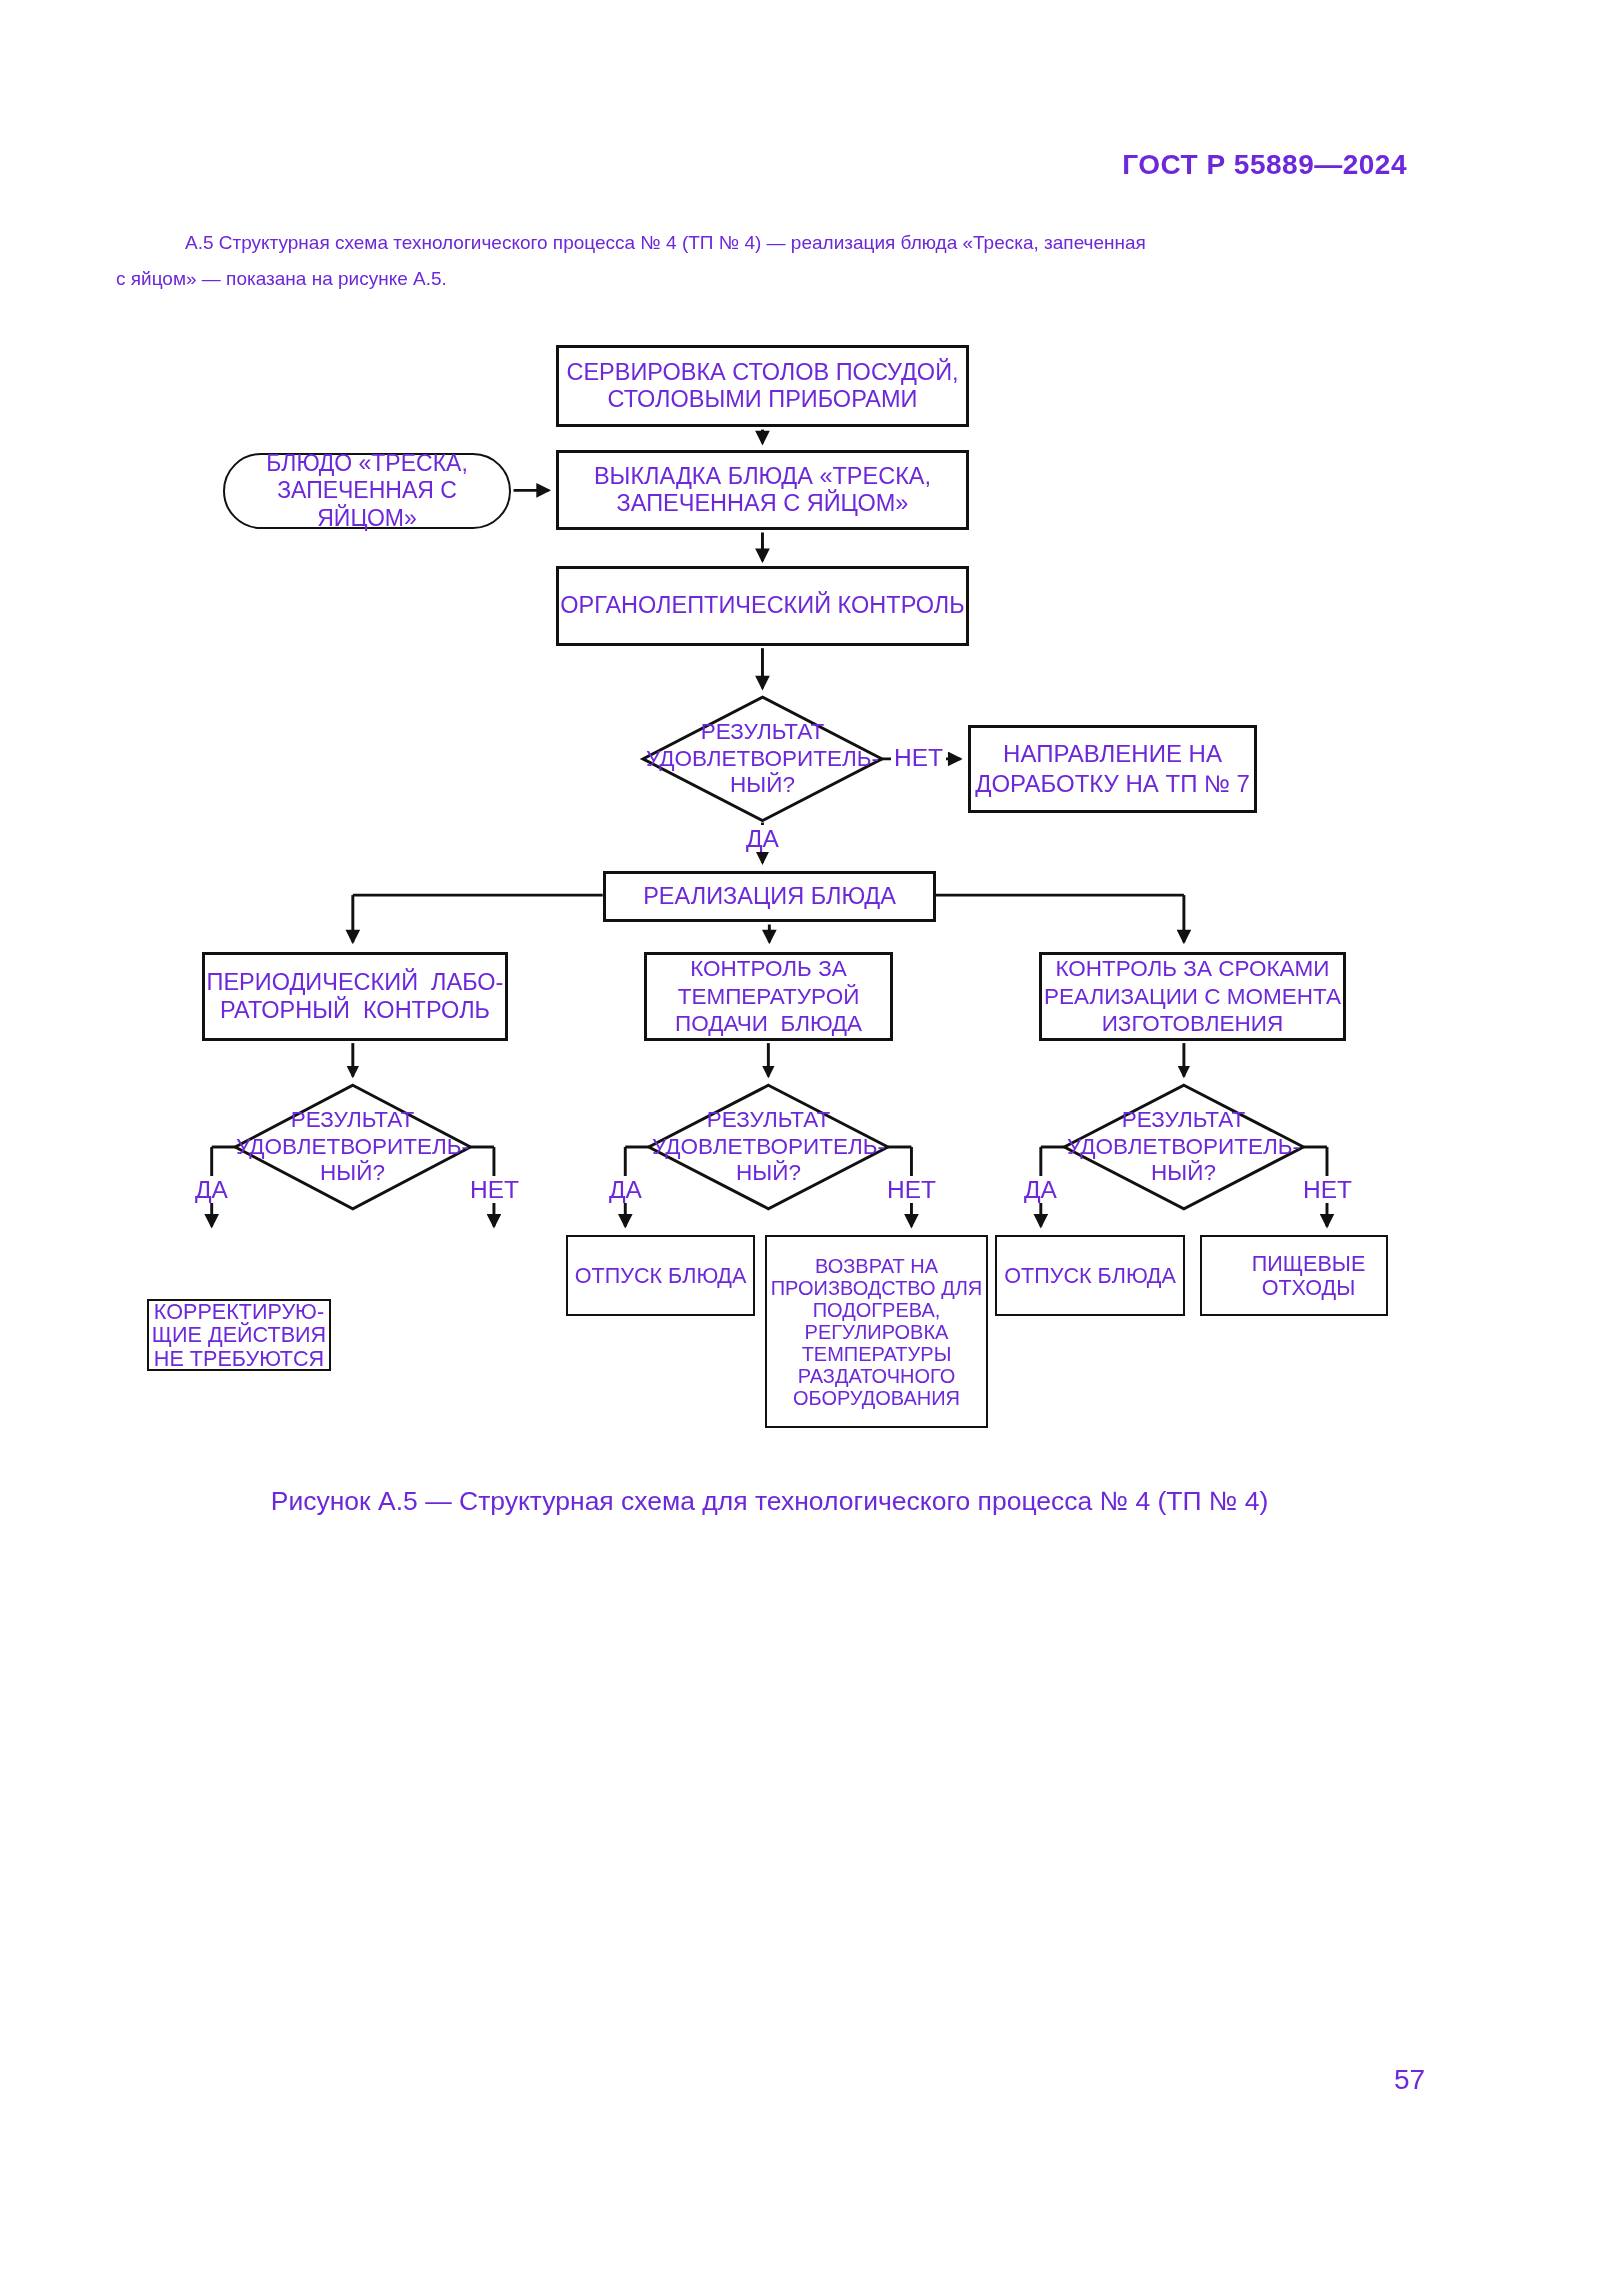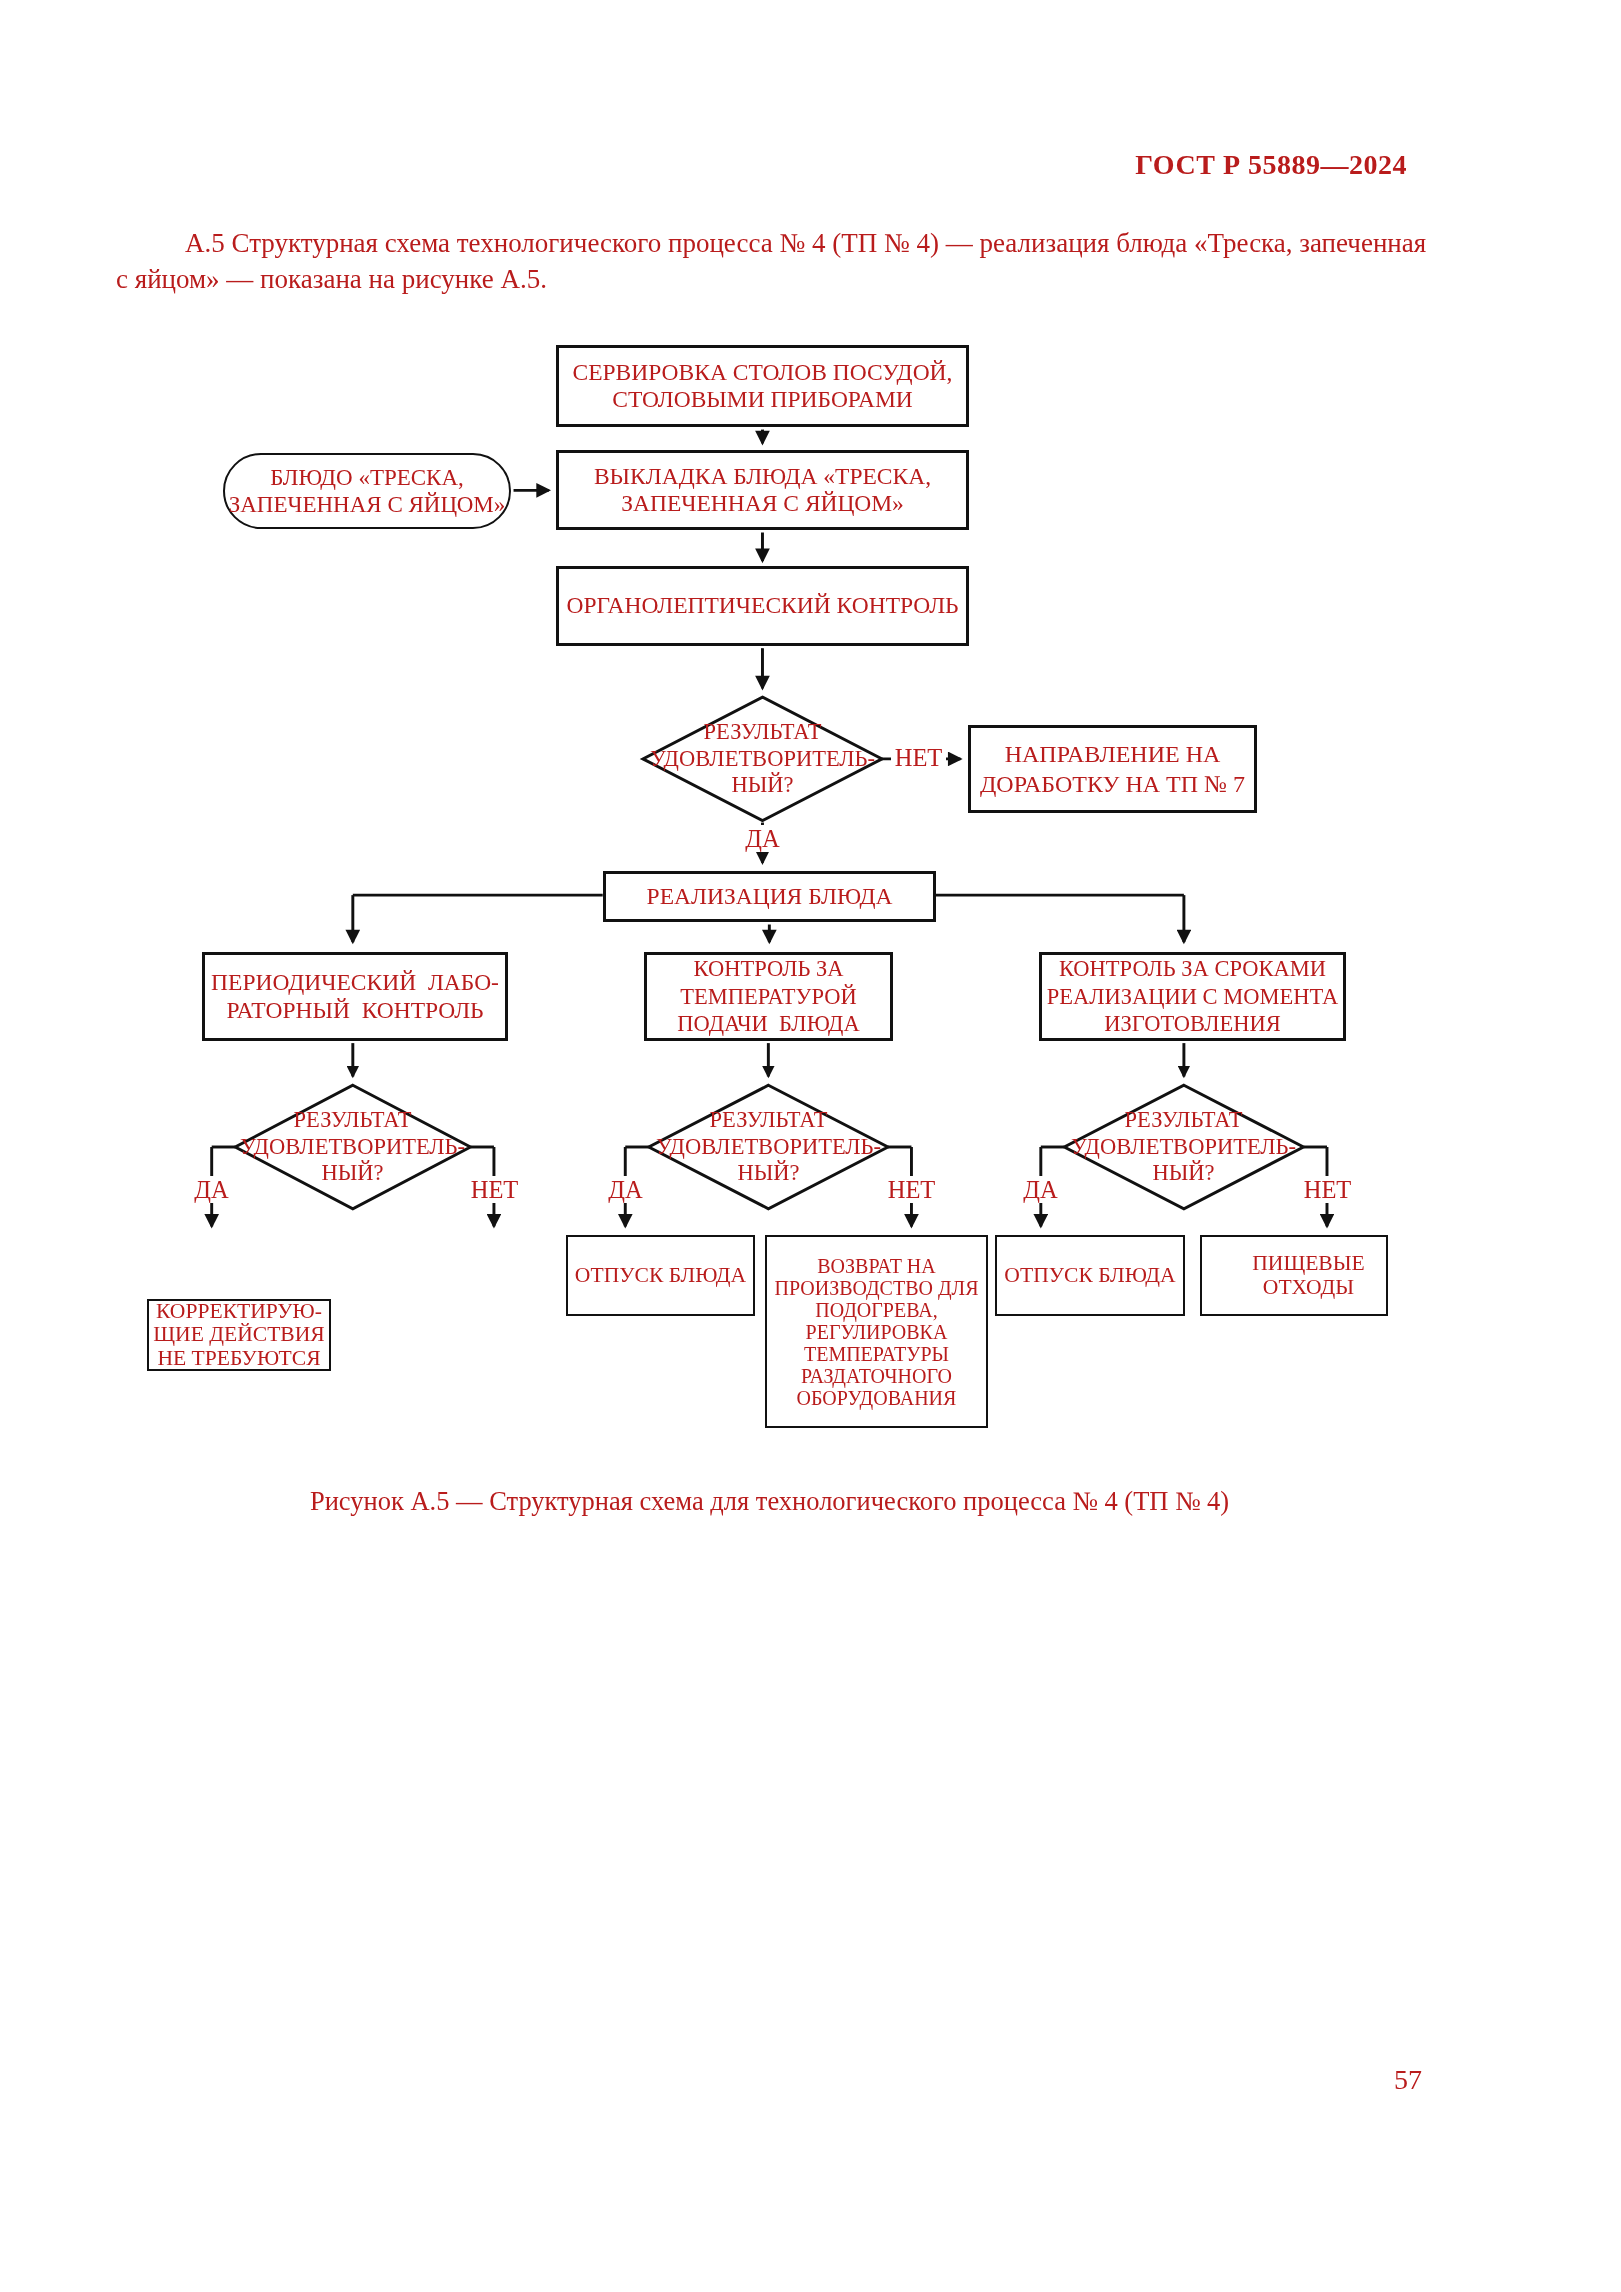--- a/index.html
+++ b/index.html
@@ -1,31 +1,31 @@
 <!DOCTYPE html>
 <html><head>
 <meta charset="utf-8">
 <style>
   html,body{margin:0;padding:0;background:#e8e8e8;}
   .page{
     position:relative;
     width:1621px;height:2293px;
     background:#ffffff;
-    font-family:Liberation Serif, serif;
-    color:#b91c1c;
+    font-family:Liberation Sans, sans-serif;
+    color:#6d28d9;
     overflow:hidden;
   }
   .hdr{
     position:absolute;top:149px;right:214px;
     font-size:28px;font-weight:bold;letter-spacing:0.5px;
     white-space:pre;
   }
   .intro{
     position:absolute;left:116px;top:225px;width:1402px;
-    font-size:27px;line-height:36px;
+    font-size:19px;line-height:36px;
     text-indent:69px;
     white-space:pre-line;
   }
   svg.wires{position:absolute;left:0;top:0;z-index:1;}
   .node{
     position:absolute;z-index:2;box-sizing:border-box;
     border:3.4px solid #111;background:#fff;
     display:flex;align-items:center;justify-content:center;
     text-align:center;white-space:pre-wrap;
     font-size:23.5px;line-height:27.4px;

